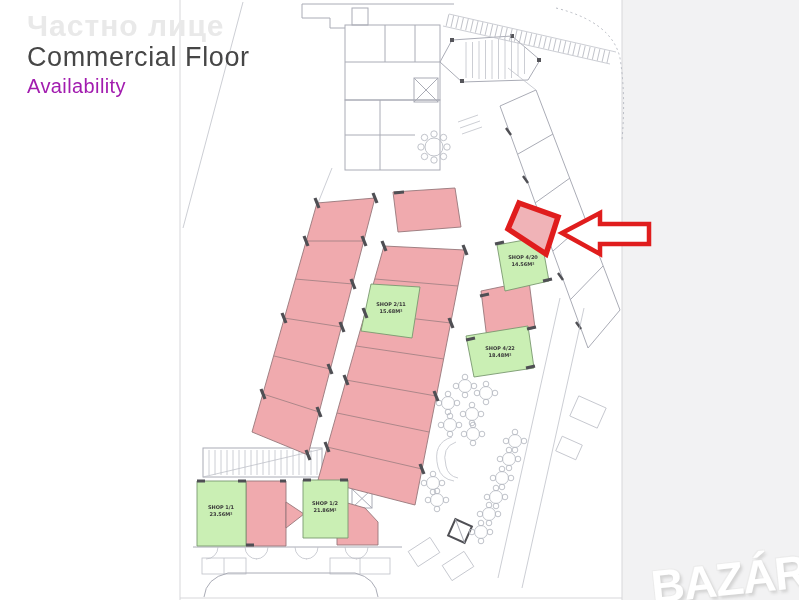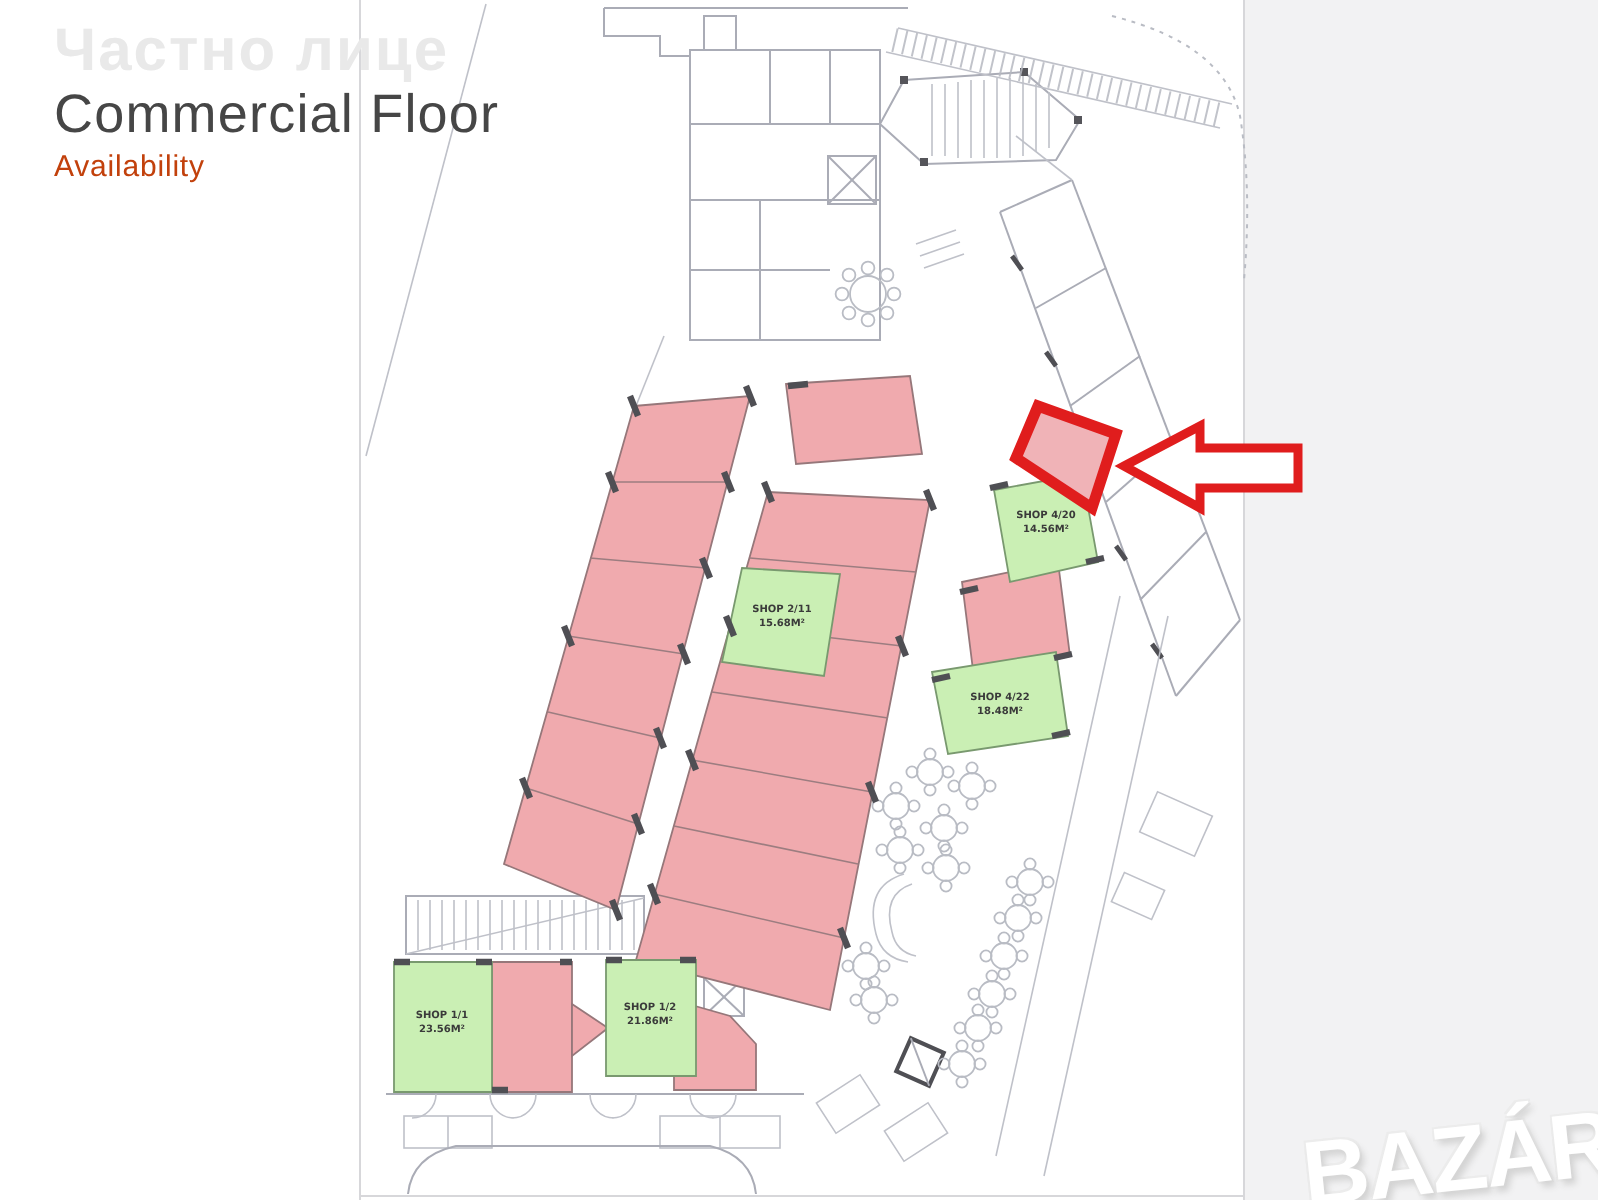--- a/index.html
+++ b/index.html
@@ -2,21 +2,21 @@
 <html><head>
 <meta charset="utf-8">
 <style>
   html,body{margin:0;padding:0;background:#ffffff;}
   #stage{position:relative;width:799px;height:600px;background:#ffffff;overflow:hidden;
          font-family:"Liberation Sans", sans-serif;}
   
   .hdr{position:absolute;left:27px;top:10px;z-index:5;}
   .hdr .wm{font-size:30px;font-weight:700;color:#e9e9e9;letter-spacing:1px;line-height:1.05;}
   .hdr .title{font-size:27px;font-weight:400;color:#464646;letter-spacing:.6px;margin-top:1px;line-height:1.1;}
-  .hdr .sub{font-size:15px;font-weight:400;color:#c2410c;letter-spacing:.4px;margin-top:3px;}
+  .hdr .sub{font-size:20px;font-weight:400;color:#a21caf;letter-spacing:.4px;margin-top:3px;}
   
   .bazar{position:absolute;right:-8px;bottom:-6px;z-index:6;font-size:46px;font-weight:800;
          color:#ffffff;letter-spacing:-1px;transform:rotate(-6deg);
          text-shadow:2px 3px 3px #d4d4d4,-1px -1px 0 #ececec,1px -1px 0 #ececec,-1px 1px 0 #ececec,1px 1px 0 #e4e4e4;}
   
   svg{position:absolute;left:0;top:0;}
   .panel{fill:#f2f2f3;}
   .edge{stroke:#d7d7da;stroke-width:1;fill:none;}
   .wall{stroke:#aaacb6;stroke-width:1;fill:none;}
   .wall2{stroke:#bfc1c9;stroke-width:.8;fill:none;}

